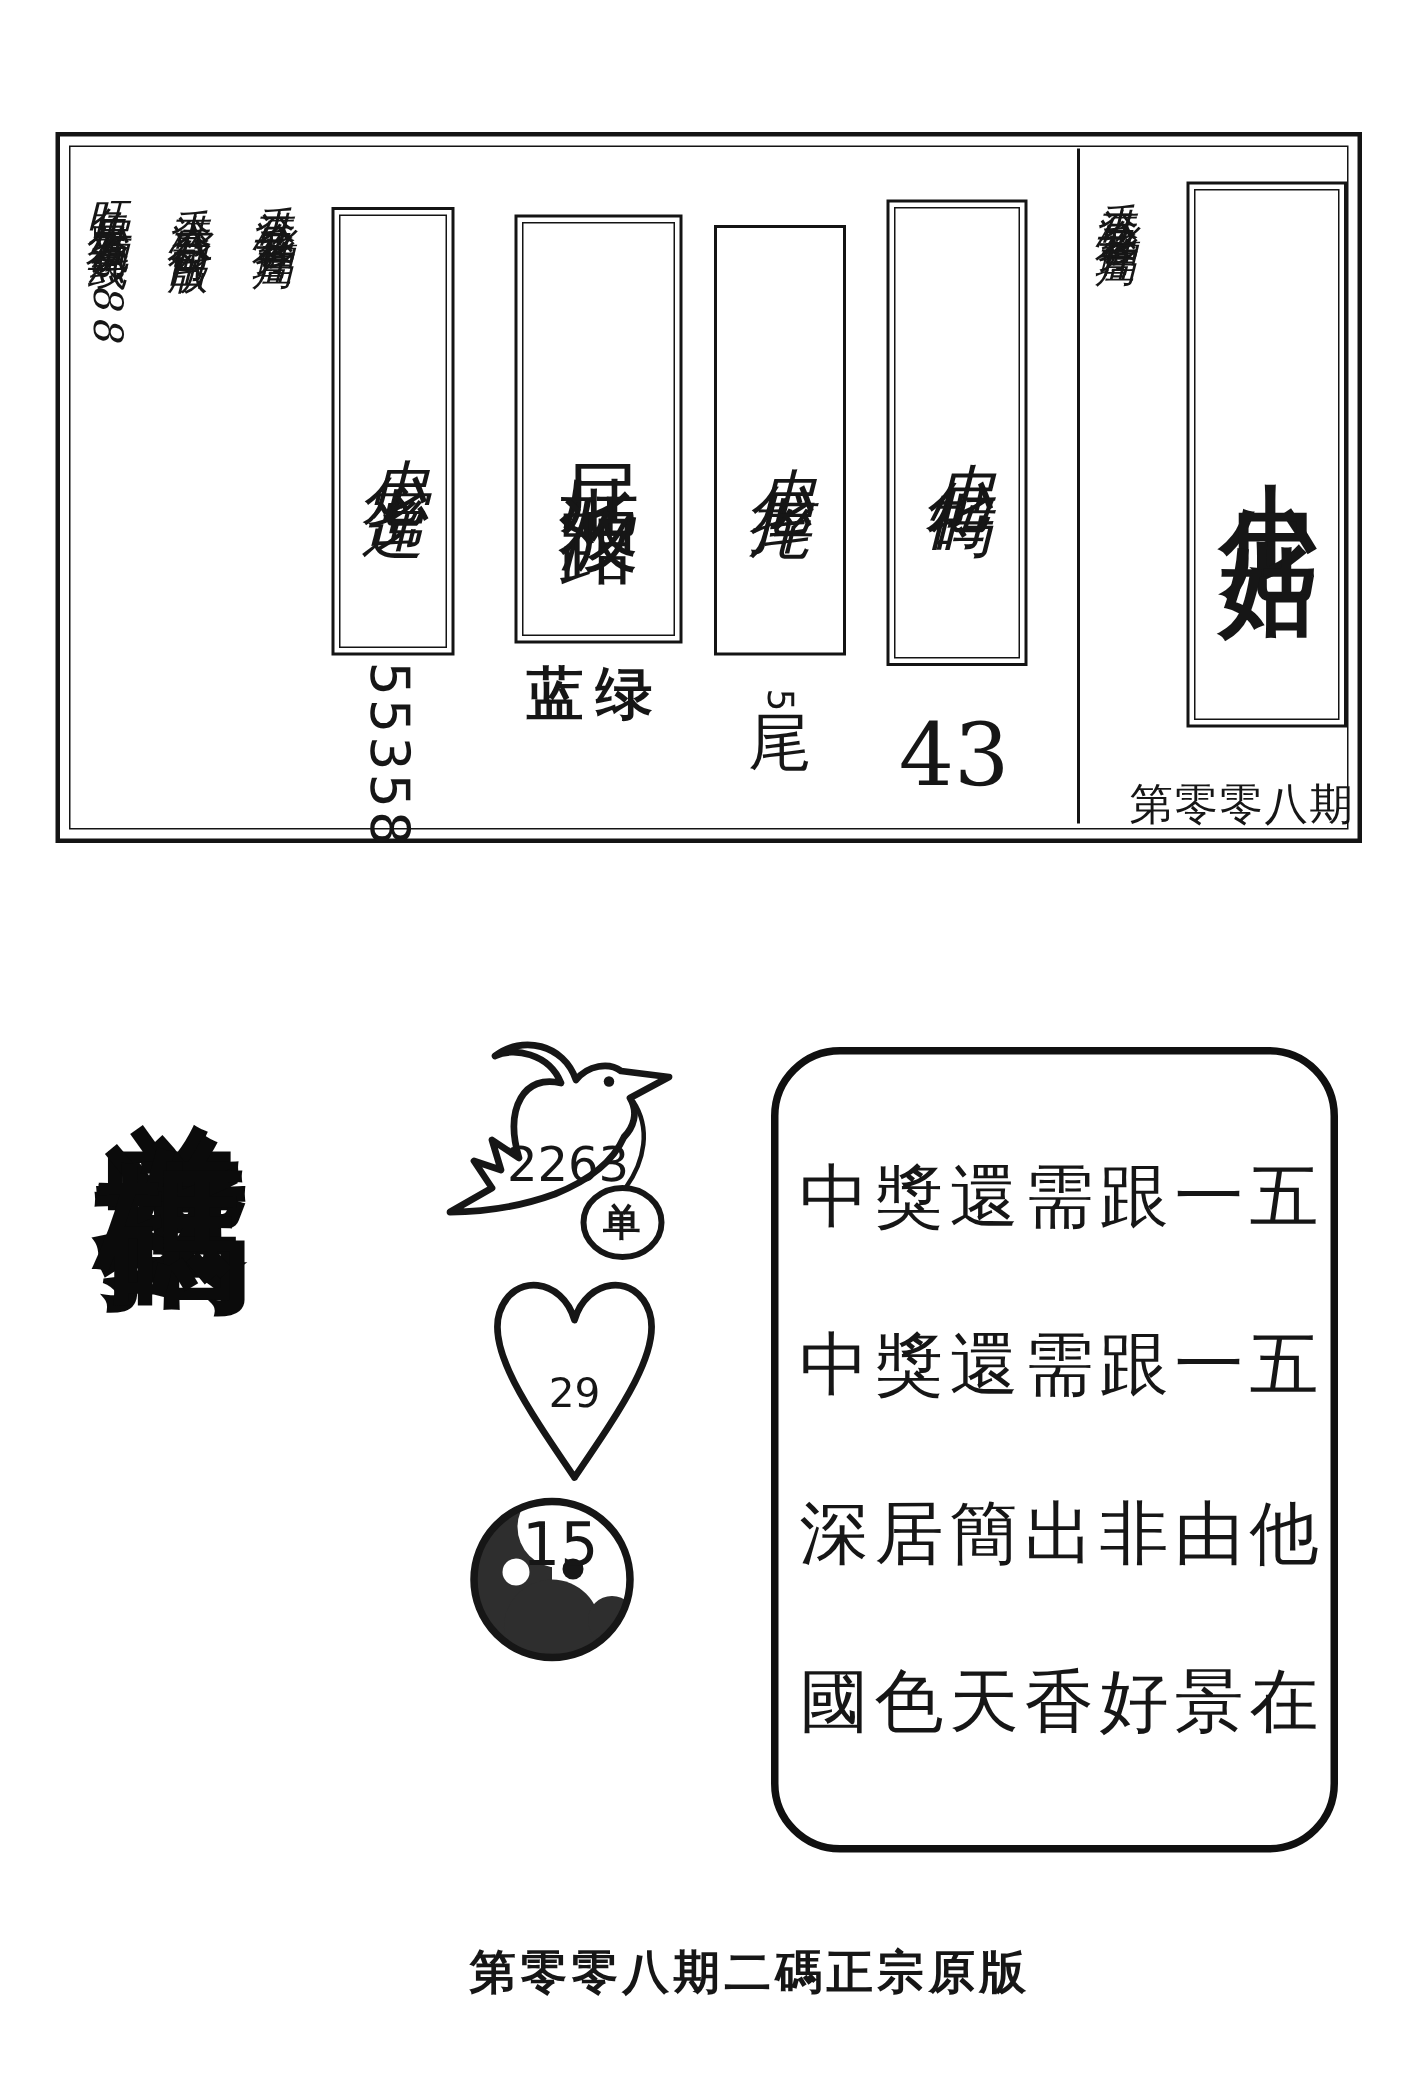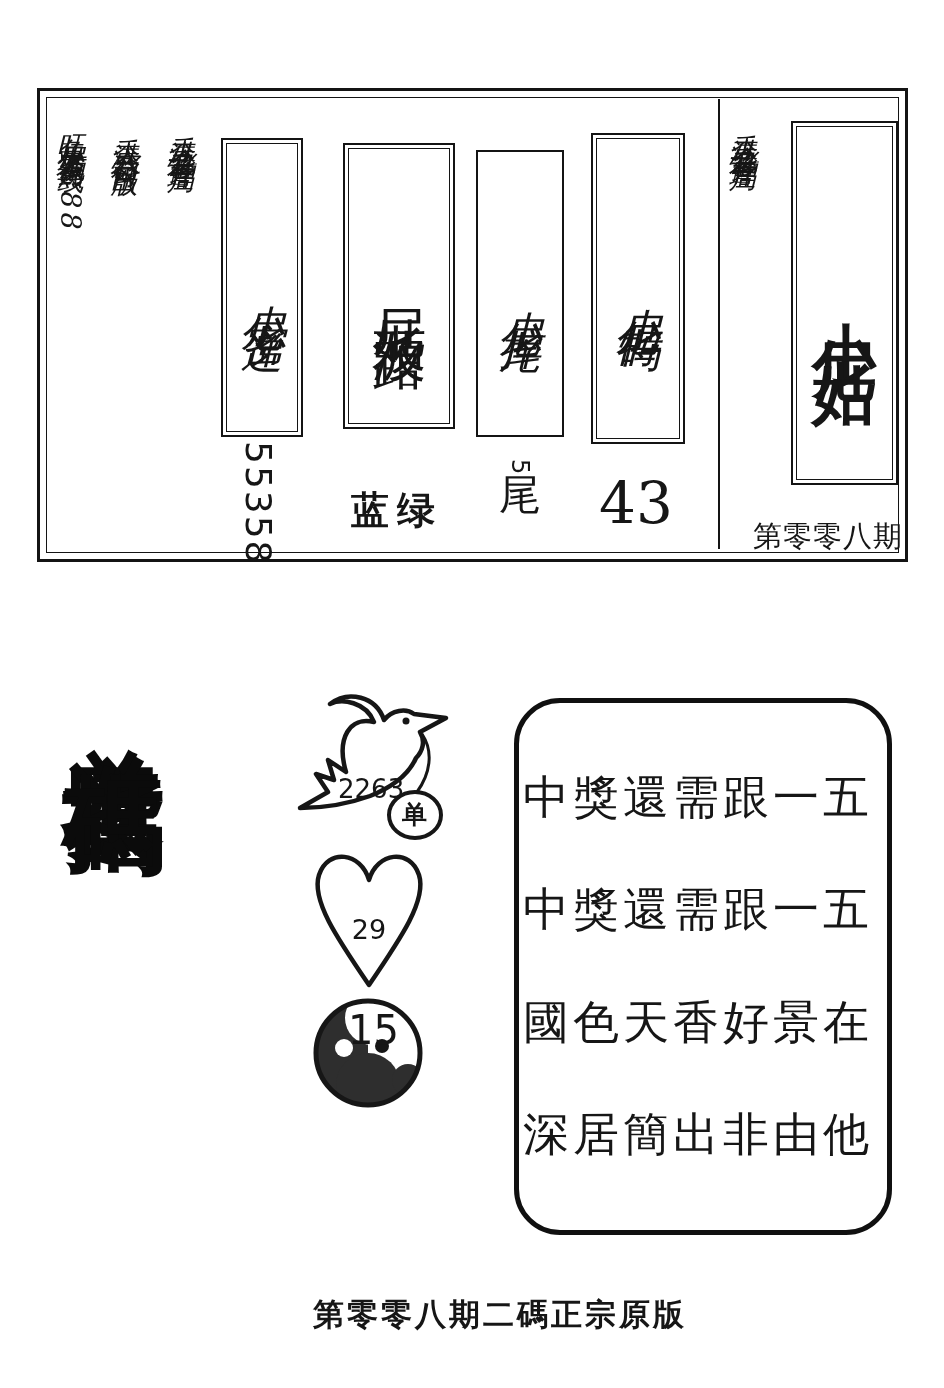--- a/index.html
+++ b/index.html
@@ -19,21 +19,21 @@
 
   .vcol{font-size:27px;letter-spacing:4px;line-height:1.05;font-weight:500;}
 
   .tipbox{border:2px solid #141414;display:flex;align-items:center;justify-content:center;background:#fff;}
   .tipbox.dbl::after{content:"";position:absolute;inset:3px;border:1px solid #141414;pointer-events:none;}
   .tiptitle{line-height:1;}
 
   
   .brand{font-weight:900;font-size:102px;letter-spacing:8px;line-height:1;color:#0b0b0b;}
   .verse-box{left:514px;top:698px;width:378px;height:537px;border:5px solid #101010;border-radius:46px;
-             display:flex;flex-direction:column;justify-content:space-evenly;align-items:flex-start;padding:14px 4px;box-sizing:border-box;}
+             display:flex;flex-direction:column;justify-content:space-evenly;align-items:flex-end;padding:14px 4px;box-sizing:border-box;}
   .verse-line{font-size:46px;letter-spacing:4px;font-weight:500;white-space:nowrap;}
 
   .caption{font-size:31px;font-weight:700;letter-spacing:3px;}
   .sitebrand{font-size:62px;font-weight:800;letter-spacing:2px;word-spacing:22px;white-space:nowrap;}
 
   svg{display:block;}
   .overlay-num{position:absolute;line-height:1;}
 </style>
 </head>
 <body>
@@ -48,21 +48,21 @@
     <div class="abs v vcol script" style="left:126px;top:24px;height:390px;">香港马会彩券管理局</div>
 
     <div class="abs tipbox dbl" style="left:181px;top:47px;width:78px;height:295px;">
       <span class="v tiptitle script" style="font-size:42px;letter-spacing:8px;">小尼密递</span>
     </div>
     <div class="abs v sans" style="left:198px;top:350px;font-size:36px;letter-spacing:2px;">55358</div>
 
     <div class="abs tipbox dbl" style="left:303px;top:52px;width:108px;height:282px;">
       <span class="v tiptitle" style="font-size:54px;letter-spacing:10px;font-weight:500;">尼姑波路</span>
     </div>
-    <div class="abs sans center" style="left:300px;top:346px;width:114px;font-size:38px;font-weight:600;letter-spacing:8px;margin-top:48px;">蓝绿</div>
+    <div class="abs sans center" style="left:300px;top:346px;width:114px;font-size:38px;font-weight:600;letter-spacing:8px;">蓝绿</div>
 
     <div class="abs tipbox" style="left:436px;top:59px;width:84px;height:283px;">
       <span class="v tiptitle script" style="font-size:42px;letter-spacing:8px;">小尼捽尾</span>
     </div>
     <div class="abs" style="left:452px;top:368px;width:56px;display:flex;flex-direction:column;align-items:center;">
       <span class="v sans" style="font-size:24px;">5</span>
       <span class="serif" style="font-size:42px;line-height:1;">尾</span>
     </div>
 
     <div class="abs tipbox dbl" style="left:551px;top:42px;width:90px;height:307px;">
@@ -83,25 +83,25 @@
   <div class="abs" style="left:284px;top:688px;width:172px;height:162px;">
     <svg width="172" height="162" viewBox="0 0 172 162">
       <path d="M16,120 L44,104 L32,86 L50,92 L44,72 L62,84
                C52,50 66,28 90,34 C82,14 58,10 46,16 C64,2 92,8 100,32
                C108,22 122,20 130,26 L162,30 L136,44
                C142,54 138,64 132,70 C124,88 106,100 86,108 C64,116 40,120 16,120 Z" fill="#ffffff" stroke="#161616" stroke-width="4.5" stroke-linejoin="round"></path>
       <circle cx="122" cy="33" r="3.5" fill="#161616"></circle>
       <path d="M138,46 C150,64 146,86 133,104" fill="none" stroke="#161616" stroke-width="3"></path>
       <ellipse cx="131" cy="127" rx="26" ry="23" fill="#ffffff" stroke="#161616" stroke-width="4"></ellipse>
     </svg>
-    <div class="overlay-num sans" style="left:54px;top:88px;font-size:26px;">2263</div>
+    <div class="overlay-num sans" style="left:54px;top:72px;font-size:32px;">2263</div>
     <div class="overlay-num serif" style="left:118px;top:114px;font-size:25px;font-weight:600;">单</div>
   </div>
 
-  <div class="abs" style="left:306px;top:838px;width:126px;height:156px;">
+  <div class="abs" style="left:320px;top:838px;width:126px;height:156px;">
     <svg width="126" height="156" viewBox="0 0 126 156">
       <path d="M63,42 C55,14 22,10 13,37 C5,62 31,100 63,147 C95,100 121,62 113,37 C104,10 71,14 63,42 Z" fill="#ffffff" stroke="#161616" stroke-width="4.5" stroke-linejoin="round"></path>
     </svg>
     <div class="overlay-num sans center" style="left:0;top:78px;width:126px;font-size:27px;">29</div>
   </div>
 
   <div class="abs" style="left:308px;top:990px;width:120px;height:126px;">
     <svg width="120" height="126" viewBox="0 0 120 126">
       <clipPath id="ballclip">
           <circle cx="60" cy="63" r="52"></circle>
@@ -115,20 +115,20 @@
         <circle cx="74" cy="56" r="7" fill="#161616"></circle>
       </g>
       <circle cx="60" cy="63" r="52" fill="none" stroke="#161616" stroke-width="5"></circle>
     </svg>
     <div class="overlay-num sans" style="left:40px;top:20px;font-size:40px;">15</div>
   </div>
 
   <div class="abs verse-box">
     <div class="verse-line">中獎還需跟一五</div>
     <div class="verse-line">中獎還需跟一五</div>
+    <div class="verse-line">深居簡出非由他</div>
     <div class="verse-line">國色天香好景在</div>
-    <div class="verse-line">深居簡出非由他</div>
   </div>
 
   <div class="abs caption center" style="left:280px;top:1258px;width:440px;margin-top:36px;">第零零八期二碼正宗原版</div>
 
 
 </div>
 
 </body></html>

